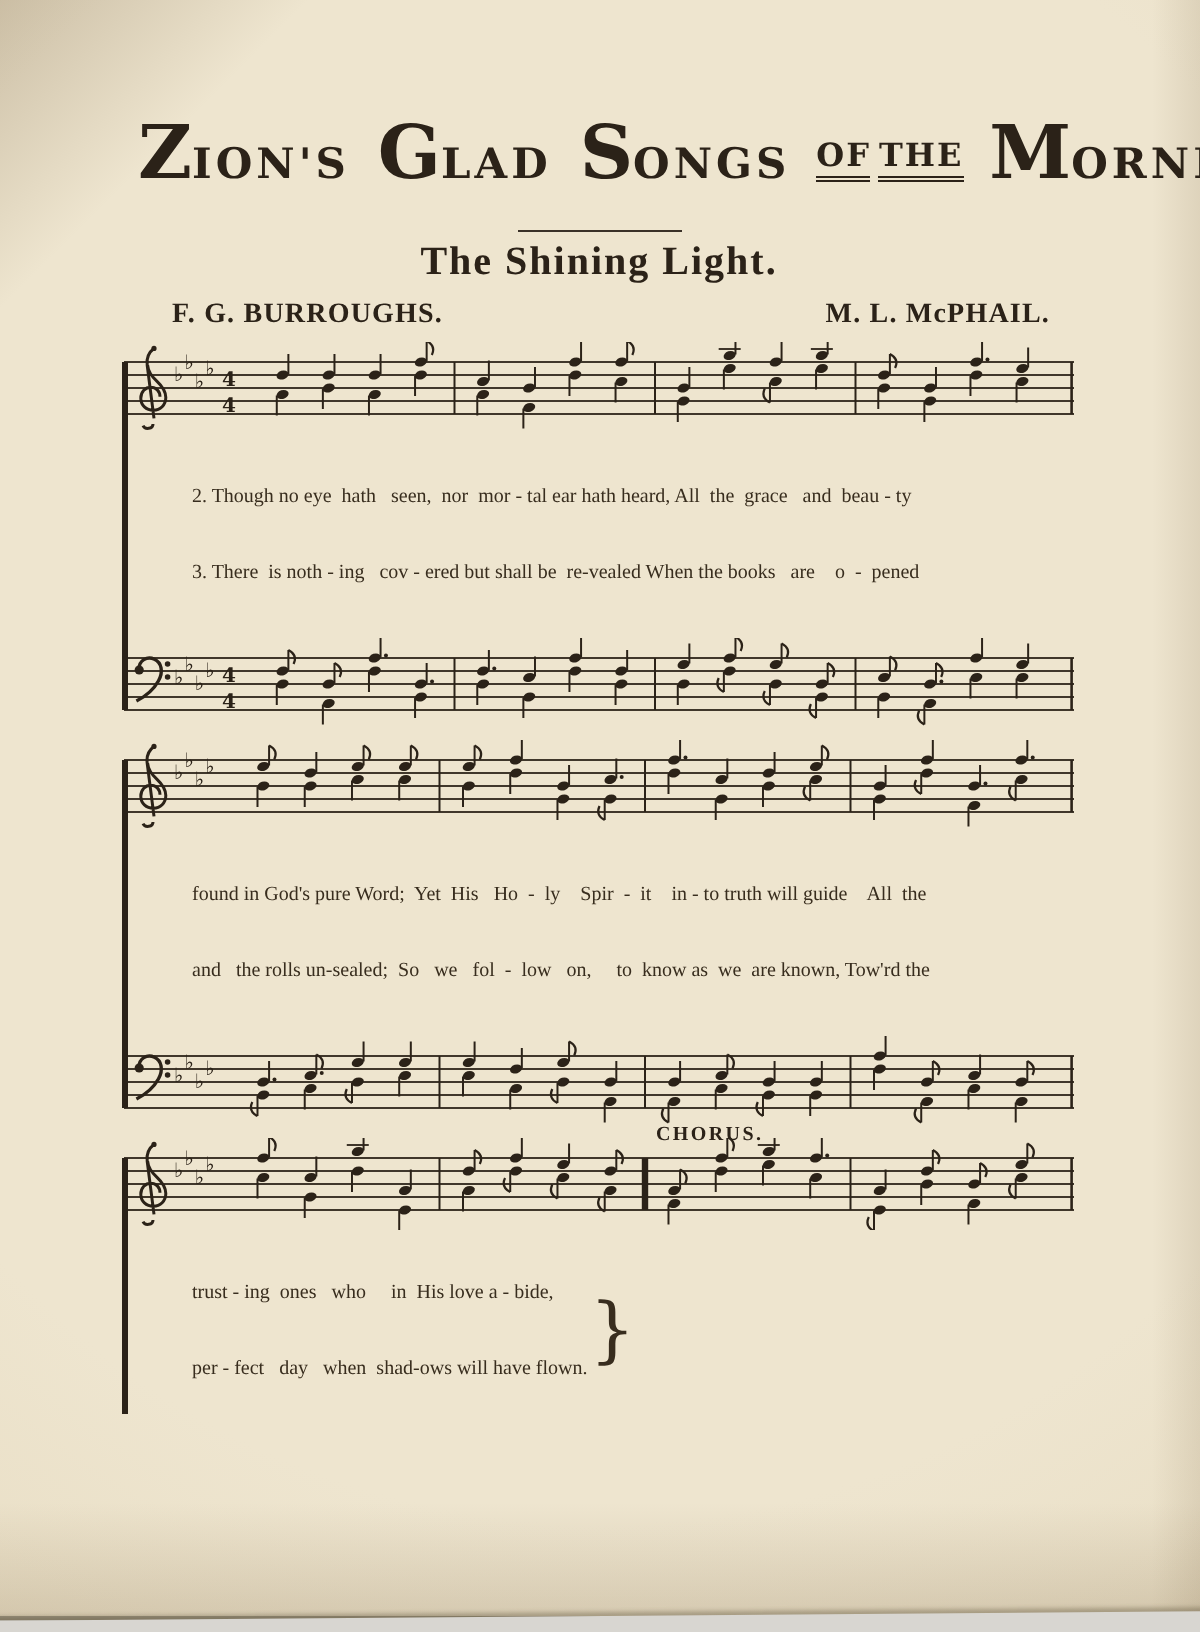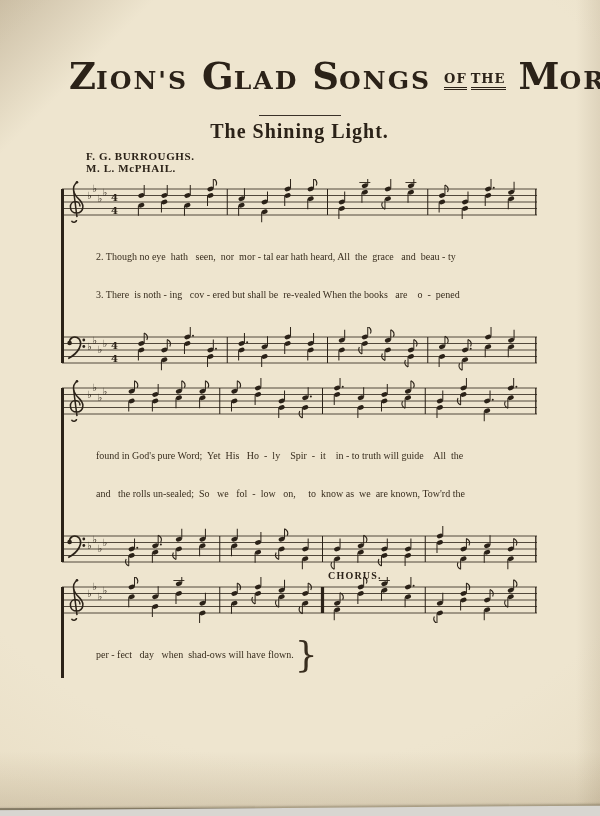--- a/index.html
+++ b/index.html
@@ -12,28 +12,28 @@
       linear-gradient(to bottom, rgba(125,103,70,0) 93%, rgba(125,103,70,.20)),
       radial-gradient(125% 95% at 50% 42%, #eee5cf 55%, #e7dcc2 82%, #dbcdab 100%);
     border-bottom:2px solid #99907c;}
   .sheet{padding:56px 63px 0 62px;}
 
   
   .masthead{white-space:nowrap;text-align:center;font-family:"DejaVu Serif", serif;
     font-weight:bold;line-height:40px;height:46px;}
   .mw{margin:0 7px;}
   .init{font-size:37px;}
-  .rest{font-size:25px;letter-spacing:2px;}
-  .ofthe{font-size:13px;letter-spacing:1px;vertical-align:6px;margin:0 4px;}
+  .rest{font-size:21px;letter-spacing:2px;}
+  .ofthe{font-size:16px;letter-spacing:1px;vertical-align:6px;margin:0 4px;}
   .ofthe span{border-bottom:3px double #2b2218;margin:0 2px;padding-bottom:1px;}
   .divider{width:82px;height:1px;background:#3a3128;margin:13px auto 0;}
   .song-title{text-align:center;font-size:20px;font-weight:bold;margin:4px 0 0;
     font-family:"Liberation Serif", serif;letter-spacing:1px;}
-  .credits{display:flex;justify-content:space-between;font-size:11px;letter-spacing:.6px;
-    margin-top:7px;padding:0 12px 0 24px;font-weight:bold;flex-direction:column;}
+  .credits{display:flex;justify-content:space-between;font-size:14px;letter-spacing:.6px;
+    margin-top:7px;padding:0 12px 0 24px;font-weight:bold;}
 
   
   .system{position:relative;margin-top:5px;}
   .sysbar{position:absolute;left:-1px;top:10px;bottom:10px;width:2.6px;background:#2b2218;}
   .staff{display:block;width:475px;height:46px;}
   .lyrics{font-size:10px;line-height:12.5px;white-space:pre;color:#382d1e;
     padding:1px 0 1px 34px;overflow:hidden;}
   .brace-row{display:flex;align-items:center;padding-left:34px;}
   .brace-row .vlines{white-space:pre;}
   .chorus-brace{font-size:36px;font-weight:normal;line-height:38px;padding:0 2px 0 1px;
@@ -561,20 +561,21 @@
             <path d="M428.0362068965517,12.5 c3,1.5 4,4 2.6,7" fill="none" stroke="#2b2218" stroke-width="1.1"></path>
             <ellipse cx="448.75689655172414" cy="13.25" rx="3.1" ry="2.2" fill="#2b2218" transform="rotate(-18 448.75689655172414 13.25)"></ellipse>
             <ellipse cx="448.75689655172414" cy="19.75" rx="3.1" ry="2.2" fill="#2b2218" transform="rotate(-18 448.75689655172414 19.75)"></ellipse>
             <line x1="451.6568965517241" y1="12.75" x2="451.6568965517241" y2="2.75" stroke="#2b2218" stroke-width="1"></line>
             <line x1="445.85689655172416" y1="20.25" x2="445.85689655172416" y2="30.25" stroke="#2b2218" stroke-width="1"></line>
             <path d="M451.6568965517241,2.75 c3,1.5 4,4 2.6,7" fill="none" stroke="#2b2218" stroke-width="1.1"></path>
             <path d="M445.85689655172416,30.25 c-3,-1.5 -4,-4 -2.6,-7" fill="none" stroke="#2b2218" stroke-width="1.1"></path>
           </svg>
      <div class="lyrics brace-row">
        <div class="vlines">
+         <div>trust - ing  ones   who     in  His love a - bide,</div>
          <div>per - fect   day   when  shad-ows will have flown.</div>
        </div>
        <div class="chorus-brace">}</div>
      </div>
 
    </div>
 
   </div>
  </div>
  <div class="page-edge"></div>

